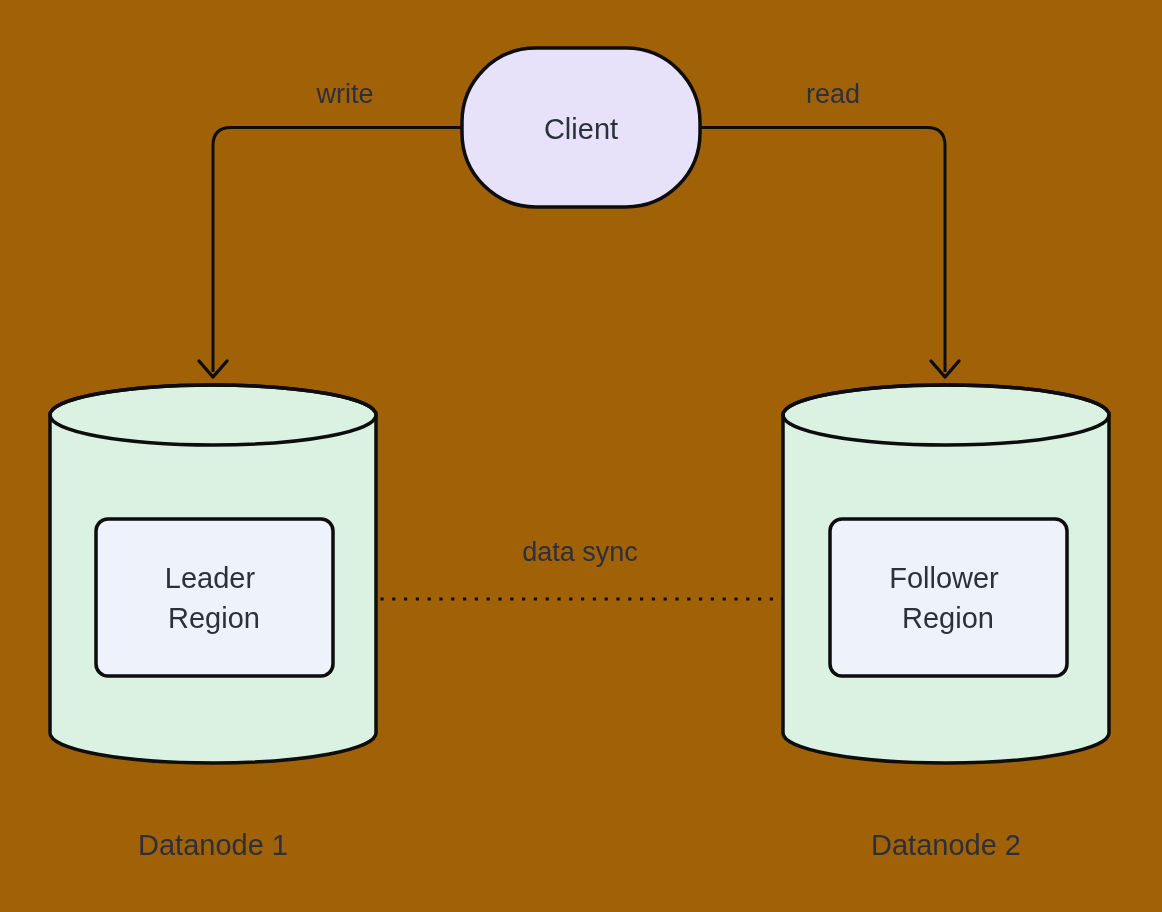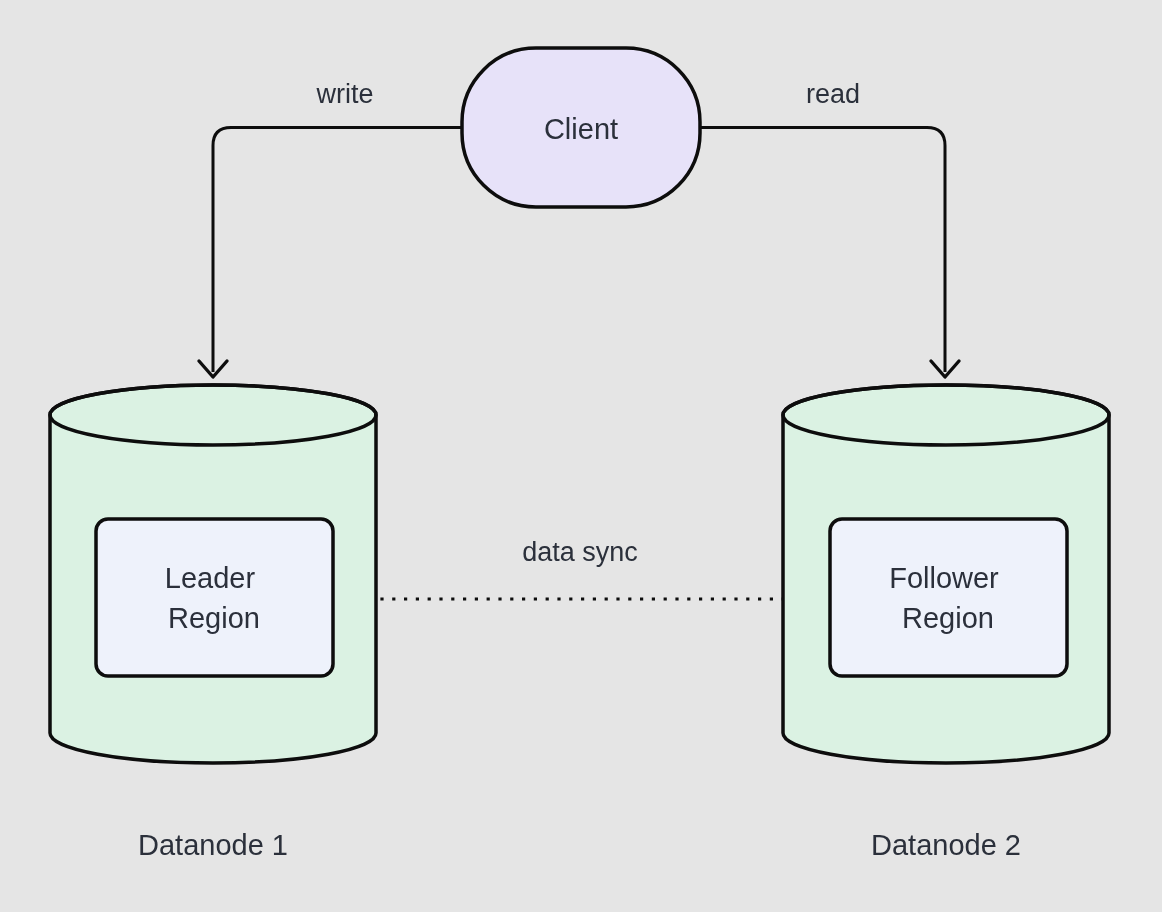--- a/index.html
+++ b/index.html
@@ -5,21 +5,21 @@
   html, body {
     margin: 0;
     padding: 0;
     background: #ffffff;
     font-family: "Liberation Sans", "DejaVu Sans", sans-serif;
   }
   .canvas {
     position: relative;
     width: 1162px;
     height: 912px;
-    background: #e5e5e5;
+    background: #a16207;
     overflow: hidden;
   }
   svg { display: block; }
   .shape {
     stroke: #0d0d0d;
     stroke-width: 3.5;
   }
   .edge {
     fill: none;
     stroke: #0d0d0d;

